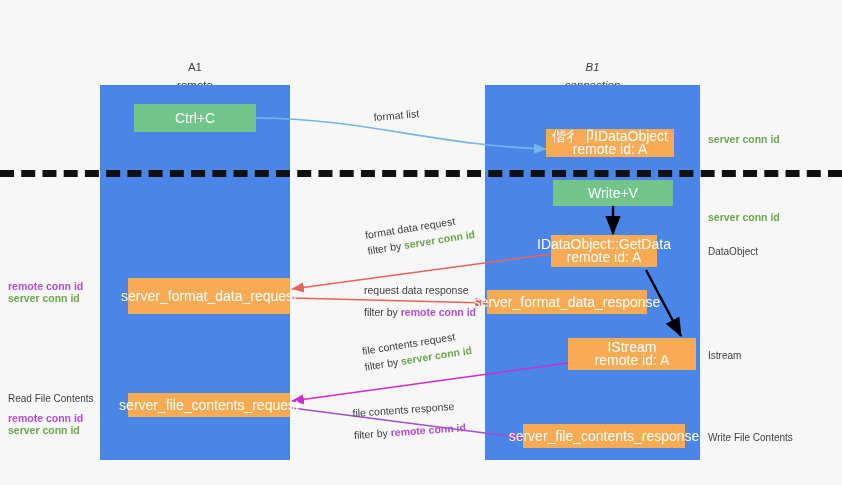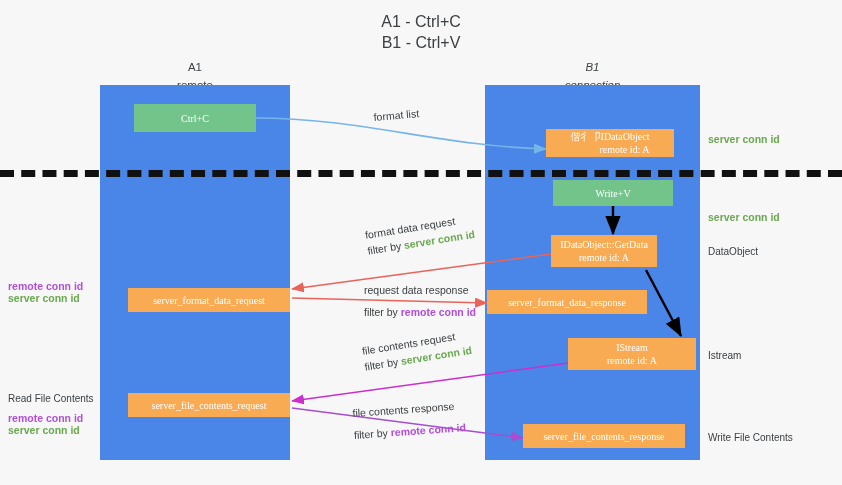--- a/index.html
+++ b/index.html
@@ -40,25 +40,24 @@
   }
 
   
   .box{
     box-sizing:border-box;
     display:flex;
     align-items:center;
     justify-content:center;
     text-align:center;
     color:#ffffff;
-    font-size:10px;
+    font-size:14px;
     line-height:13px;
     white-space:pre-line;
     padding:2px 4px;
-    font-family:Liberation Serif, serif;
   }
   .box.orange{background:#f9ab53;}
   .box.green{background:#72c48b;}
 
   
   .edge-label{
     font-size:10.5px;
     line-height:14px;
     color:#3c4043;
     white-space:nowrap;
@@ -83,22 +82,20 @@
     border-top:7px dashed #111111;
   }
 
   svg.overlay{position:absolute;left:0;top:0;width:842px;height:485px;pointer-events:none;}
 </style>
 </head>
 <body>
 
 <div id="stage">
 
-  <div class="abs title">A1 - Ctrl+C
-B1 - Ctrl+V</div>
 
   <div class="abs lane-head" style="left:100px;top:58px;width:190px;"><span id="laneA">A1
 remote</span></div>
   <div class="abs lane-head" style="left:485px;top:58px;width:215px;font-style:italic;"><span id="laneB">B1
 connection</span></div>
 
   <div class="abs lane" style="left:100px;top:85px;width:190px;height:375px;"></div>
   <div class="abs lane" style="left:485px;top:85px;width:215px;height:375px;"></div>
 
   <svg class="overlay">
@@ -132,32 +129,32 @@
 
     <path d="M568,363 L292,401" stroke="#cc2fcc" stroke-width="1.6" fill="none" marker-end="url(#ah-magenta)"></path>
 
     <path d="M292,408 L523,438" stroke="#a64dd0" stroke-width="1.6" fill="none" marker-end="url(#ah-purple)"></path>
   </svg>
 
   <div class="abs divider"></div>
 
   <div class="abs box green" style="left:134px;top:104px;width:122px;height:28px;">Ctrl+C</div>
 
-  <div class="abs box orange" style="left:546px;top:129px;width:128px;height:28px;text-align:right;">偕彳卩IDataObject
+  <div class="abs box orange" style="left:546px;top:129px;width:128px;height:28px;">偕彳卩IDataObject
 remote id: A</div>
 
   <div class="abs box green" style="left:553px;top:180px;width:120px;height:26px;">Write+V</div>
 
   <div class="abs box orange" style="left:551px;top:235px;width:106px;height:32px;">IDataObject::GetData
 remote id: A</div>
 
   <div class="abs box orange" style="left:568px;top:338px;width:128px;height:32px;">IStream
 remote id: A</div>
 
-  <div class="abs box orange" style="left:128px;top:278px;width:162px;height:24px;margin-top:10px;">server_format_data_request</div>
+  <div class="abs box orange" style="left:128px;top:278px;width:162px;height:36px;">server_format_data_request</div>
 
   <div class="abs box orange" style="left:487px;top:290px;width:160px;height:24px;">server_format_data_response</div>
 
   <div class="abs box orange" style="left:128px;top:393px;width:162px;height:24px;">server_file_contents_request</div>
 
   <div class="abs box orange" style="left:523px;top:424px;width:162px;height:24px;">server_file_contents_response</div>
 
   <div class="abs edge-label rot" style="left:373px;top:110px;transform:rotate(-5deg);">format list</div>
 
   <div class="abs rot" style="left:364px;top:228px;transform:rotate(-9deg);">

